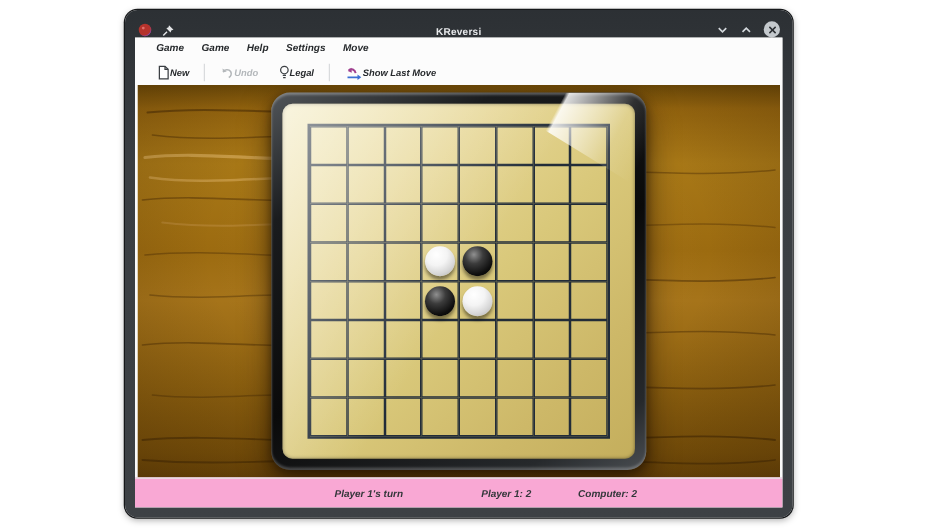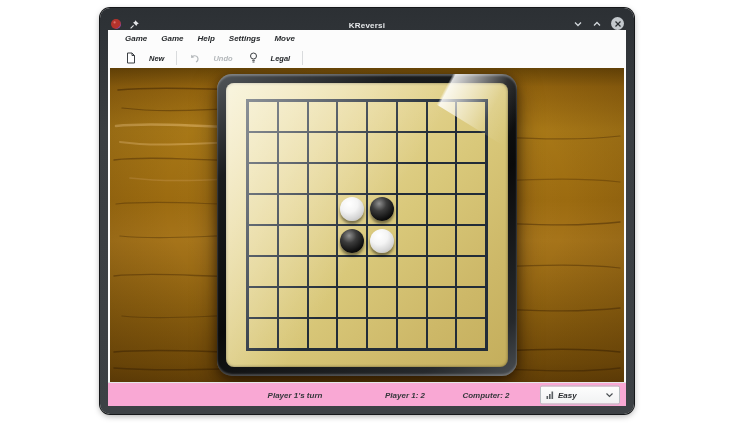--- a/index.html
+++ b/index.html
@@ -31,21 +31,21 @@
   }
   .menubar{
     height:18px;flex:0 0 18px;display:flex;align-items:center;background:#fcfcfc;
     font-size:8px;font-weight:bold;color:#26292c;padding-left:10px;
   }
   .menu-item{padding:0 7px;line-height:18px;}
   .toolbar{
     height:20px;flex:0 0 20px;display:flex;align-items:center;background:#fcfcfc;
     font-size:7.5px;font-weight:bold;color:#26292c;padding-left:10px;
   }
-  .tool-btn{display:flex;align-items:center;gap:13px;padding:0 8px;height:18px;border-radius:2px;}
+  .tool-btn{display:flex;align-items:center;gap:0;padding:0 8px;height:18px;border-radius:2px;}
   .tool-btn.disabled{color:#b3b7ba;}
   .tool-sep{width:1px;height:14px;background:#d9dbdd;margin:0 4px;}
   
   .game-area{
     flex:0 0 314px;position:relative;overflow:hidden;
     border-left:2px solid #fafafa;border-right:2px solid #fafafa;
     background:linear-gradient(180deg,#6d4a08 0%,#96660f 6%,#a87817 20%,#9c6b10 42%,#a6741a 55%,#8f6210 76%,#7b520a 94%,#6d4708 100%);
   }
   .wood-svg{position:absolute;left:0;top:0;width:100%;height:100%;}
   .wood-vignette{
@@ -174,20 +174,31 @@
         <span>
           <svg width="9" height="12" viewBox="0 0 9 12">
             <circle cx="4.5" cy="4" r="3" fill="none" stroke="#3b3f43" stroke-width="1"></circle>
             <line x1="3.2" y1="8.3" x2="5.8" y2="8.3" stroke="#3b3f43" stroke-width="1"></line>
             <line x1="3.5" y1="10" x2="5.5" y2="10" stroke="#3b3f43" stroke-width="1"></line>
           </svg>
         </span>
         <span>Legal</span>
       </div>
       <div class="tool-sep"></div>
+      <div class="tool-btn">
+        <span>
+          <svg width="14" height="13" viewBox="0 0 14 13">
+            <path d="M2 9.8 H10.5" stroke="#3b6fd4" stroke-width="1.4" fill="none"></path>
+            <path d="M10 7.6 L13 9.8 L10 12 Z" fill="#3b6fd4"></path>
+            <path d="M8.5 6.5 C8 3.5 5 2.5 3 4.2" fill="none" stroke="#a0408f" stroke-width="1.6"></path>
+            <path d="M5.2 2.2 L2.2 4.8 L5.4 6.2 Z" fill="#a0408f"></path>
+          </svg>
+        </span>
+        <span>Show Last Move</span>
+      </div>
     </div>
 
     <div class="game-area">
       <svg class="wood-svg" viewBox="0 0 518 314" preserveAspectRatio="none">
         <g fill="none" stroke-linecap="round">
           <path d="M8 22 C70 16 130 26 205 20" stroke="rgba(70,42,5,.55)" stroke-width="1.5"></path>
           <path d="M12 40 C80 48 140 34 210 44 C260 50 300 40 360 46" stroke="rgba(70,42,5,.45)" stroke-width="1.2"></path>
           <path d="M6 58 C60 52 110 64 170 56" stroke="rgba(228,186,112,.55)" stroke-width="2.5"></path>
           <path d="M10 74 C70 82 120 68 190 78" stroke="rgba(228,186,112,.45)" stroke-width="2"></path>
           <path d="M4 92 C60 86 120 98 200 90 C230 88 250 94 280 92" stroke="rgba(80,48,6,.5)" stroke-width="1.3"></path>
@@ -286,31 +297,16 @@
             </div>
         </div>
         <div class="frame-shine"></div>
       </div>
     </div>
 
     <div class="statusbar">
       <span class="status-label" style="left:187px">Player 1's turn</span>
       <span class="status-label" style="left:297px">Player 1: 2</span>
       <span class="status-label" style="left:378px">Computer: 2</span>
-      <div class="difficulty-combo">
-        <span>
-          <svg width="8" height="9" viewBox="0 0 8 9">
-            <rect x="0.5" y="5.5" width="1.6" height="3" fill="#5a5f63"></rect>
-            <rect x="3" y="3.5" width="1.6" height="5" fill="#5a5f63"></rect>
-            <rect x="5.5" y="1" width="1.6" height="7.5" fill="#5a5f63"></rect>
-          </svg>
-        </span>
-        <span>Easy</span>
-        <span class="combo-chevron">
-          <svg width="9" height="9" viewBox="0 0 9 9">
-              <polyline points="1.5,3 4.5,6 7.5,3" fill="none" stroke="#4a4f53" stroke-width="1.2"></polyline>
-            </svg>
-        </span>
-      </div>
     </div>
 
   </div>
 </div>
 
 </body></html>

